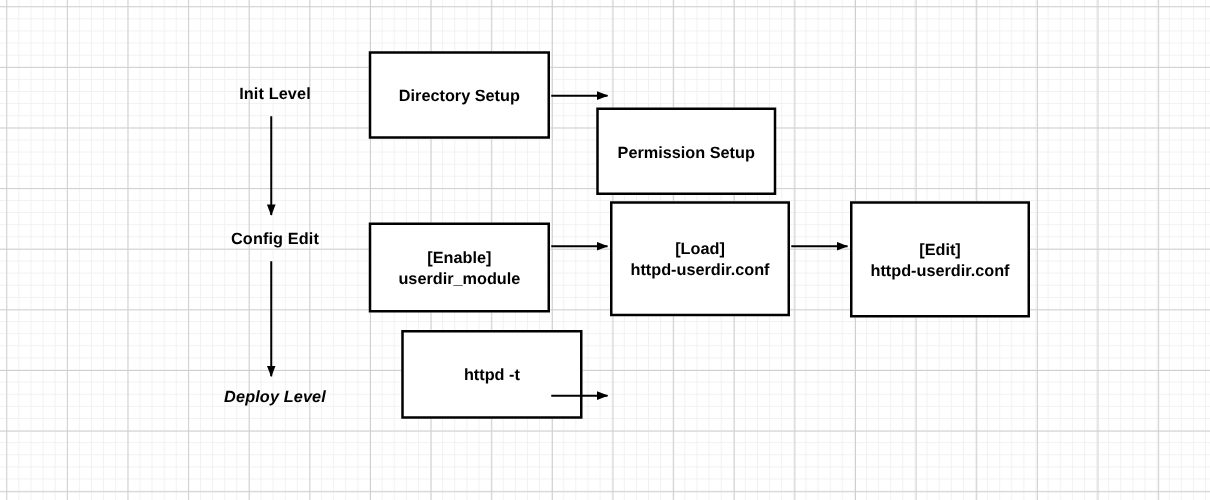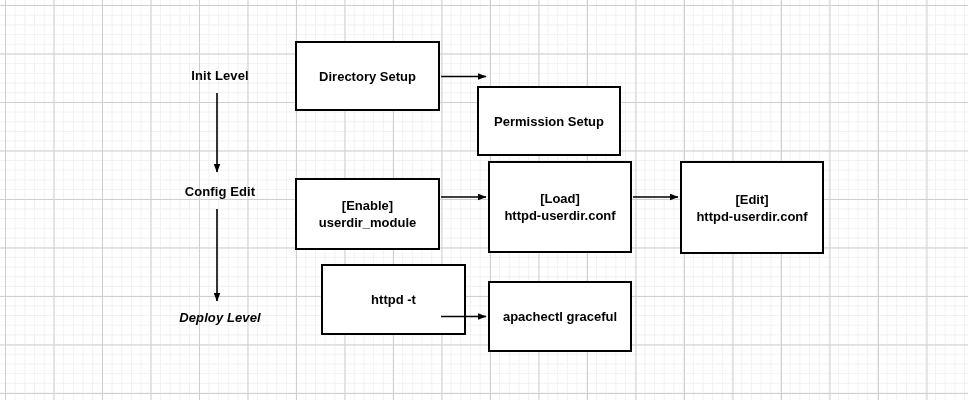--- a/index.html
+++ b/index.html
@@ -100,23 +100,20 @@
 
   <div class="node" style="left:680px; top:161px; width:144px; height:93px;">
     <span class="node-label">[Edit]
 httpd-userdir.conf</span>
   </div>
 
   <div class="node" style="left:295px; top:264px; width:145px; height:71px;margin-left:26px;">
     <span class="node-label">httpd -t</span>
   </div>
 
-  <div class="node" style="left:488px; top:281px; width:144px; height:71px;">
-    <span class="node-label">apachectl graceful</span>
-  </div>
 
   <svg class="edge-svg" viewBox="0 0 968 400">
     <defs>
       <marker id="arrowhead" markerWidth="9" markerHeight="7" refX="8.5" refY="3.5" orient="auto" markerUnits="userSpaceOnUse">
         <polygon points="0 0, 9 3.5, 0 7" fill="#000000"></polygon>
       </marker>
     </defs>
 
     <line x1="217" y1="93" x2="217" y2="172" stroke="#000000" stroke-width="1.6" marker-end="url(#arrowhead)"></line>
 

